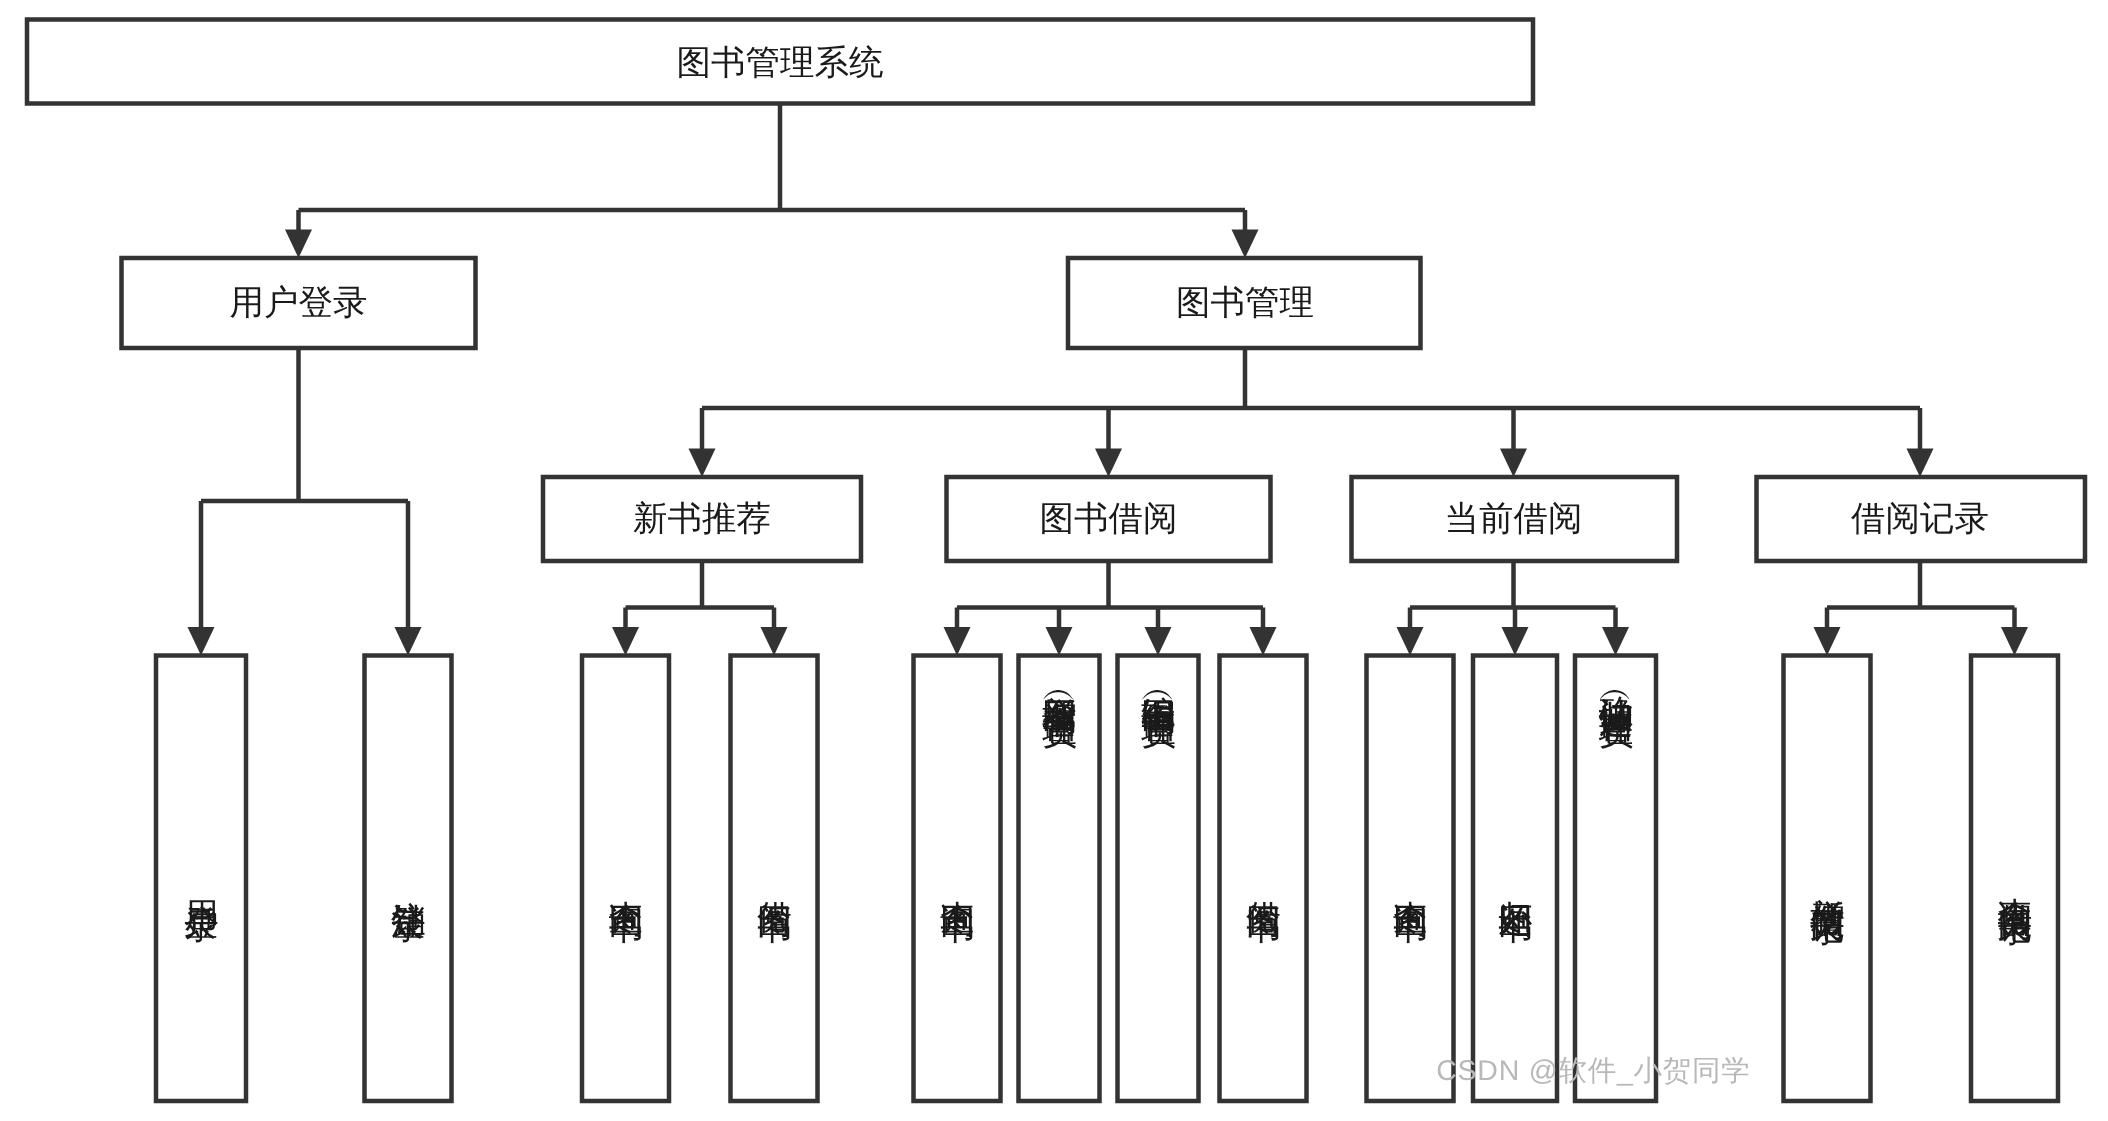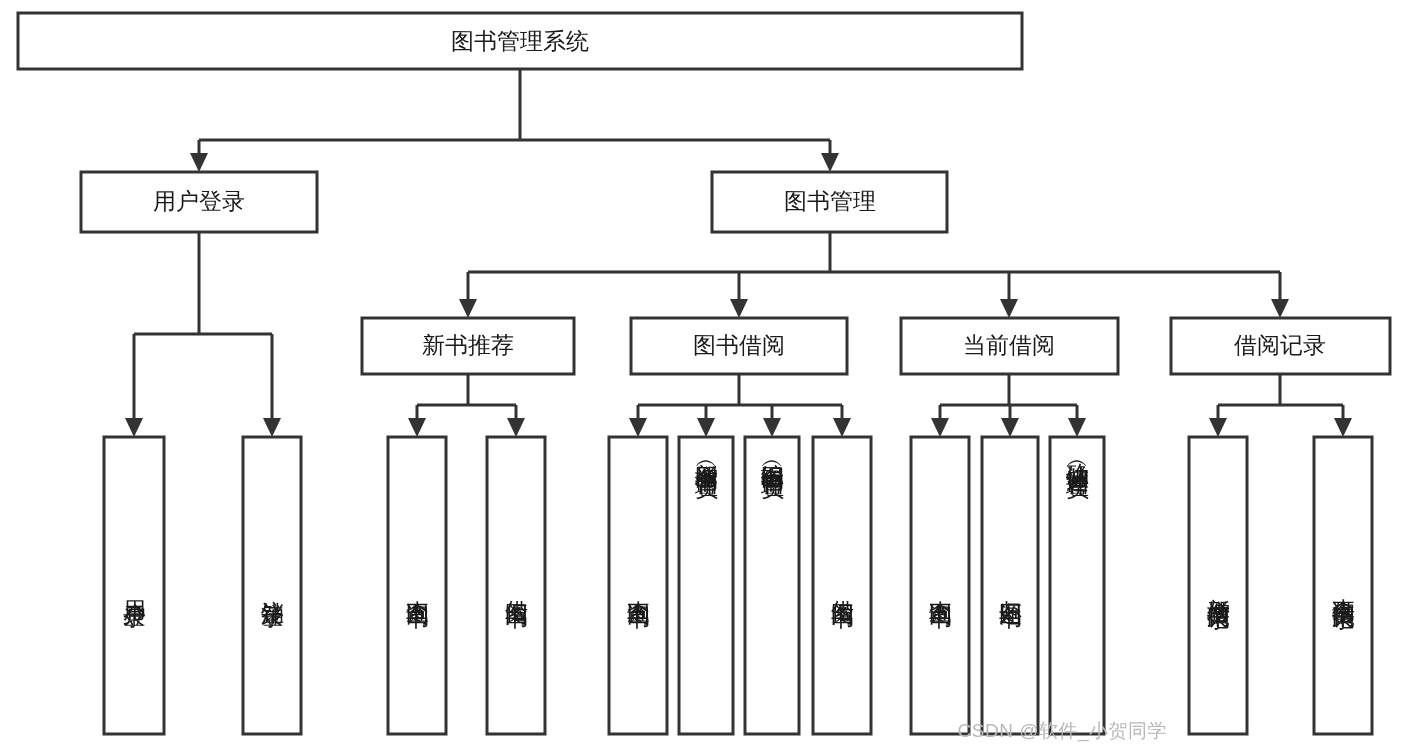--- a/index.html
+++ b/index.html
@@ -62,21 +62,21 @@
     font-family: "Liberation Sans", "DejaVu Sans", sans-serif;
     font-size: 23px;
     line-height: 1.12;
     color: #1a1a1a;
     letter-spacing: 2px;
     white-space: nowrap;
   }
   .watermark {
     position: absolute;
     right: 8px;
-    bottom: 3px;
+    bottom: 20px;
     font-family: "Liberation Sans", "DejaVu Sans", sans-serif;
     font-size: 19px;
     color: #b8b8b8;
     letter-spacing: 0.5px;
     user-select: none;
     margin-left: 36px;
   }
 </style>
 </head>
 <body>

